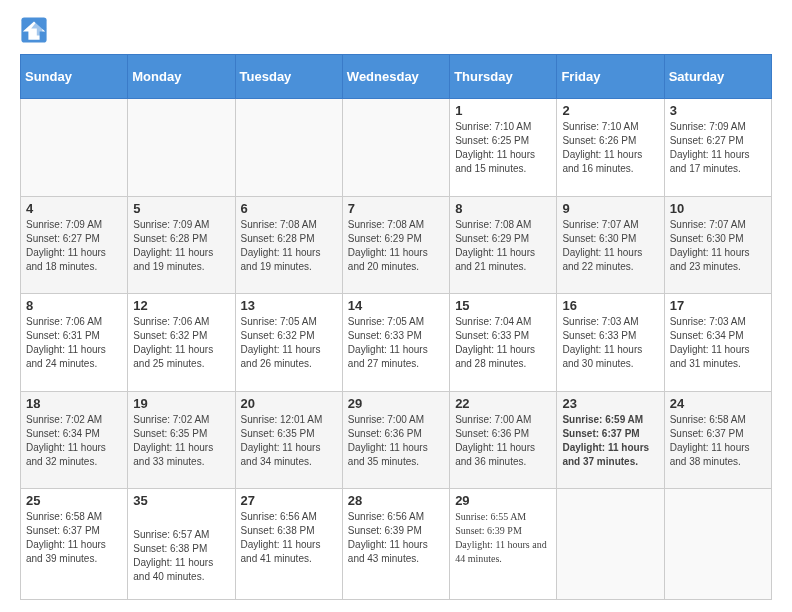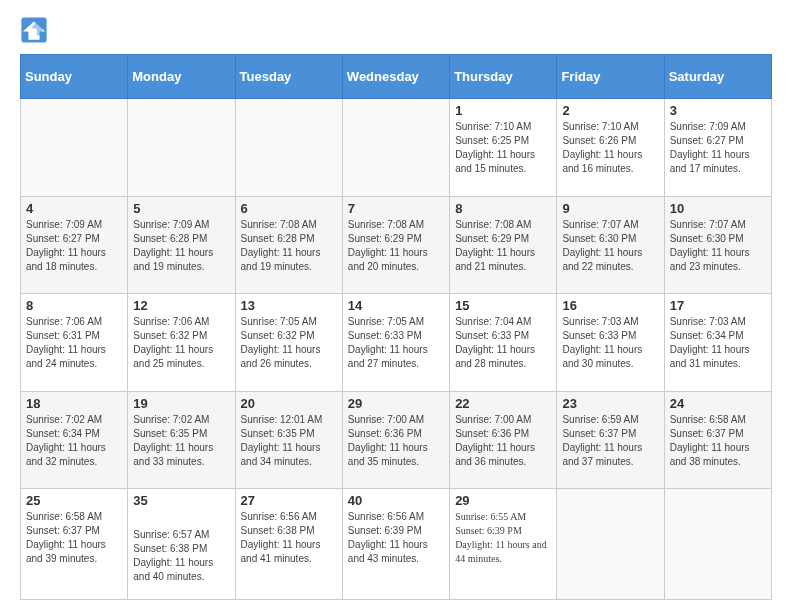--- a/index.html
+++ b/index.html
@@ -276,21 +276,21 @@
 Daylight: 11 hours and 35 minutes.</div>
           </td>
           <td>
             <span class="day-number">22</span>
             <div class="day-info" style="white-space: pre-line;">Sunrise: 7:00 AM
 Sunset: 6:36 PM
 Daylight: 11 hours and 36 minutes.</div>
           </td>
           <td>
             <span class="day-number">23</span>
-            <div class="day-info" style="white-space: pre-line;">Sunrise: 6:59 AM
+            <div class="day-info" style="white-space: pre-line; font-weight: bold;">Sunrise: 6:59 AM
 Sunset: 6:37 PM
 Daylight: 11 hours and 37 minutes.</div>
           </td>
           <td>
             <span class="day-number">24</span>
             <div class="day-info" style="white-space: pre-line;">Sunrise: 6:58 AM
 Sunset: 6:37 PM
 Daylight: 11 hours and 38 minutes.</div>
           </td>
         </tr>
@@ -307,21 +307,21 @@
 Sunset: 6:38 PM
 Daylight: 11 hours and 40 minutes.</div>
           </td>
           <td>
             <span class="day-number">27</span>
             <div class="day-info" style="white-space: pre-line;">Sunrise: 6:56 AM
 Sunset: 6:38 PM
 Daylight: 11 hours and 41 minutes.</div>
           </td>
           <td>
-            <span class="day-number">40</span>
+            <span class="day-number">28</span>
             <div class="day-info" style="white-space: pre-line;">Sunrise: 6:56 AM
 Sunset: 6:39 PM
 Daylight: 11 hours and 43 minutes.</div>
           </td>
           <td>
             <span class="day-number">29</span>
             <div class="day-info" style="white-space: pre-line; font-family: Liberation Serif, serif;">Sunrise: 6:55 AM
 Sunset: 6:39 PM
 Daylight: 11 hours and 44 minutes.</div>
           </td>

